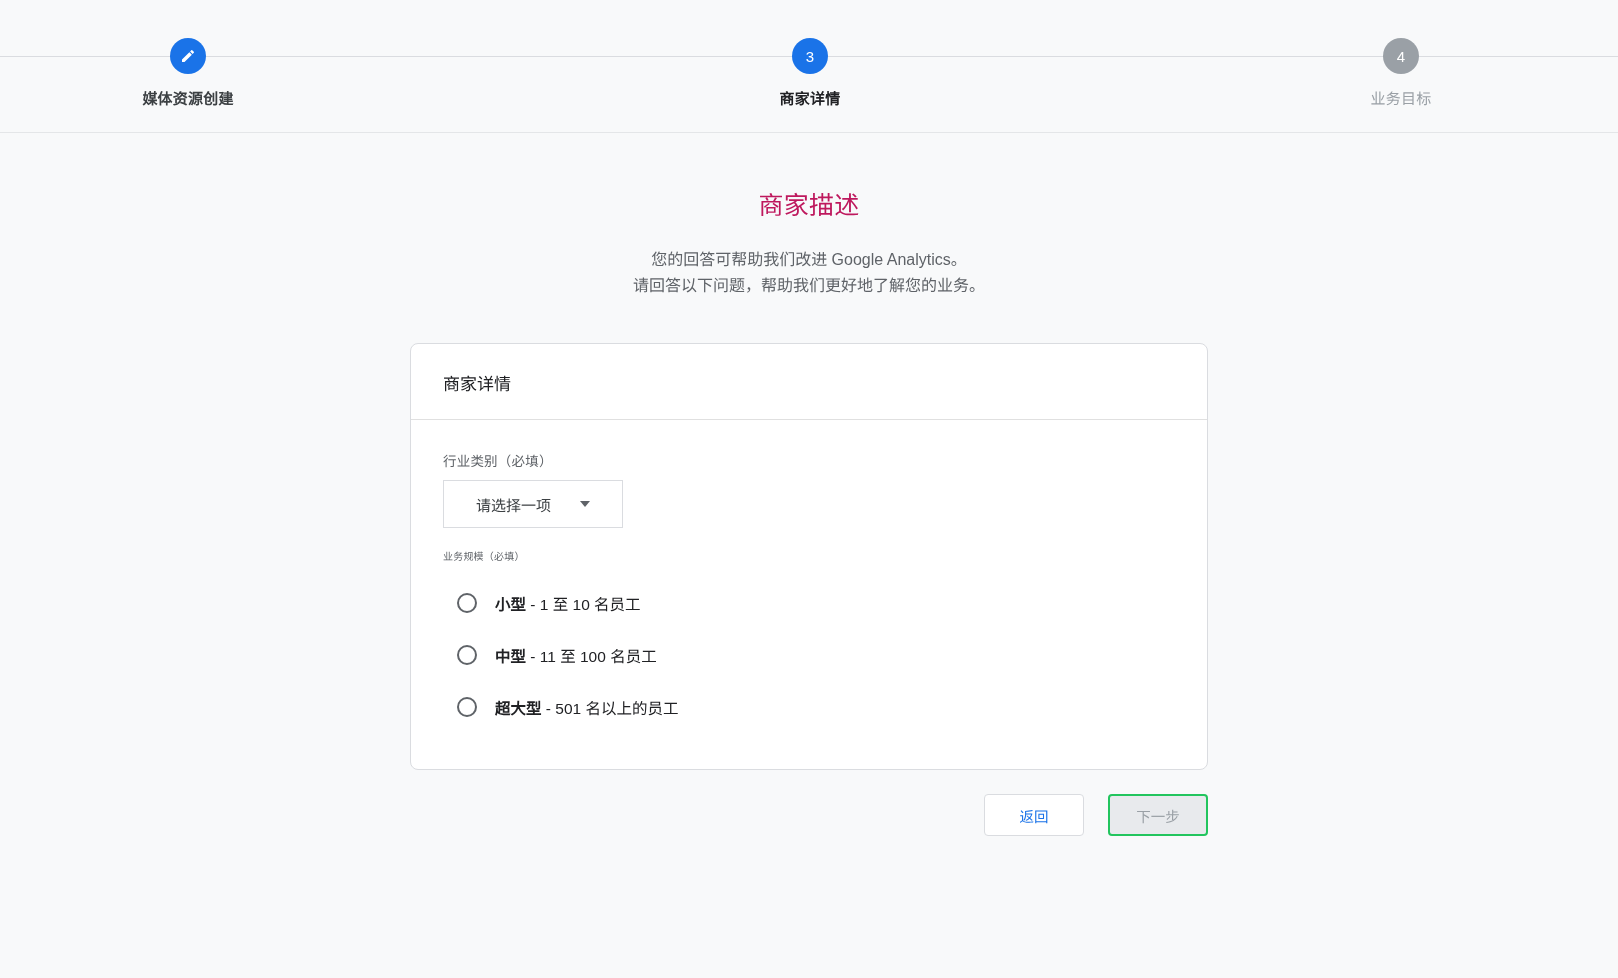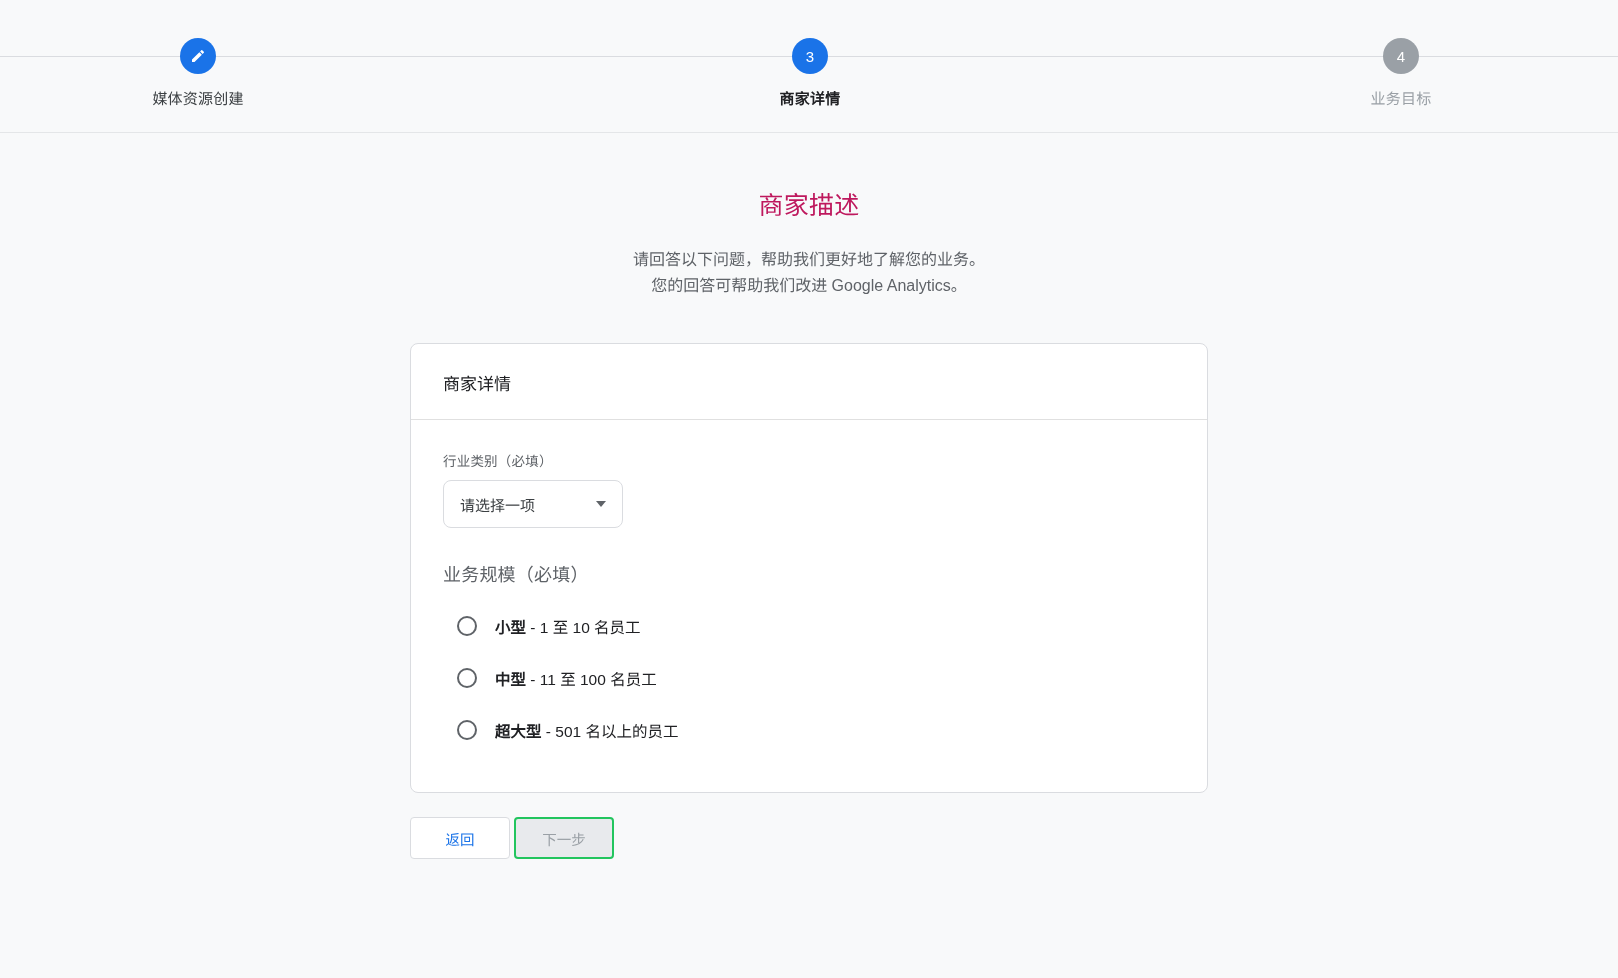--- a/index.html
+++ b/index.html
@@ -29,21 +29,21 @@
     right: 0;
     height: 1px;
     background: #dadce0;
   }
   .step {
     position: absolute;
     top: 38px;
     width: 240px;
     text-align: center;
   }
-  .step-1 { left: 78px; }
+  .step-1 { left: 68px; font-weight: bold; }
   .step-2 { left: 690px; }
   .step-3 { left: 1281px; }
 
   .step-badge {
     width: 36px;
     height: 36px;
     border-radius: 50%;
     display: inline-flex;
     align-items: center;
     justify-content: center;
@@ -109,45 +109,45 @@
     font-size: 13.5px;
     color: #5f6368;
     letter-spacing: .2px;
   }
 
   .select {
     margin-top: 10px;
     width: 180px;
     height: 48px;
     border: 1px solid #dadce0;
-    border-radius: 8px;
+    border-radius: 0;
     box-sizing: border-box;
     display: flex;
     align-items: center;
-    padding: 0 16px;
+    padding: 0 32px;
     background: #fff;
     cursor: pointer;
   }
   .select-value {
     font-size: 15px;
     color: #3c4043;
     flex: 1;
   }
   .caret {
     width: 0;
     height: 0;
     border-left: 5px solid transparent;
     border-right: 5px solid transparent;
     border-top: 6px solid #5f6368;
     margin-left: 6px;
   }
 
   .group-label {
-    margin-top: 32px;
-    font-size: 18px;
+    margin-top: 20px;
+    font-size: 10px;
     color: #5f6368;
     letter-spacing: .2px;
   }
 
   .radio-list {
     margin-top: 14px;
   }
   .radio-row {
     display: flex;
     align-items: center;
@@ -171,21 +171,22 @@
   .radio-text b {
     font-weight: bold;
     font-family: Liberation Serif, serif;
   }
 
   
   .actions {
     width: 798px;
     margin: 24px auto 0 auto;
     display: flex;
-    gap: 4px;
+    gap: 24px;
+    justify-content: flex-end;
   }
   .btn {
     height: 42px;
     min-width: 100px;
     border-radius: 4px;
     font-size: 14.5px;
     display: inline-flex;
     align-items: center;
     justify-content: center;
     box-sizing: border-box;
@@ -228,22 +229,22 @@
 
   <div class="step step-3">
     <div class="step-badge badge-upcoming">4</div>
     <div class="step-label label-upcoming">业务目标</div>
   </div>
 </div>
 
 <div class="main">
   <h1 class="page-title">商家描述</h1>
   <div class="page-sub">
+    <div>您的回答可帮助我们改进 Google Analytics。</div>
     <div>请回答以下问题，帮助我们更好地了解您的业务。</div>
-    <div>您的回答可帮助我们改进 Google Analytics。</div>
   </div>
 
   <div class="card">
     <div class="card-header">商家详情</div>
     <div class="card-body">
 
       <div class="field-label">行业类别（必填）</div>
       <div class="select">
         <span class="select-value">请选择一项</span>
         <span class="caret"></span>

